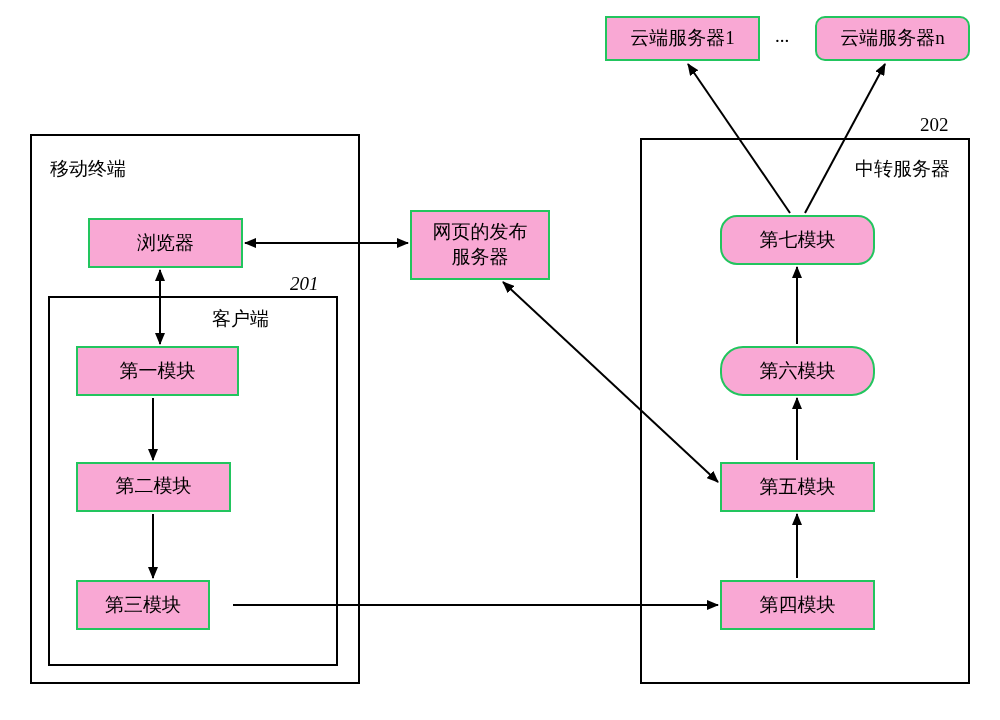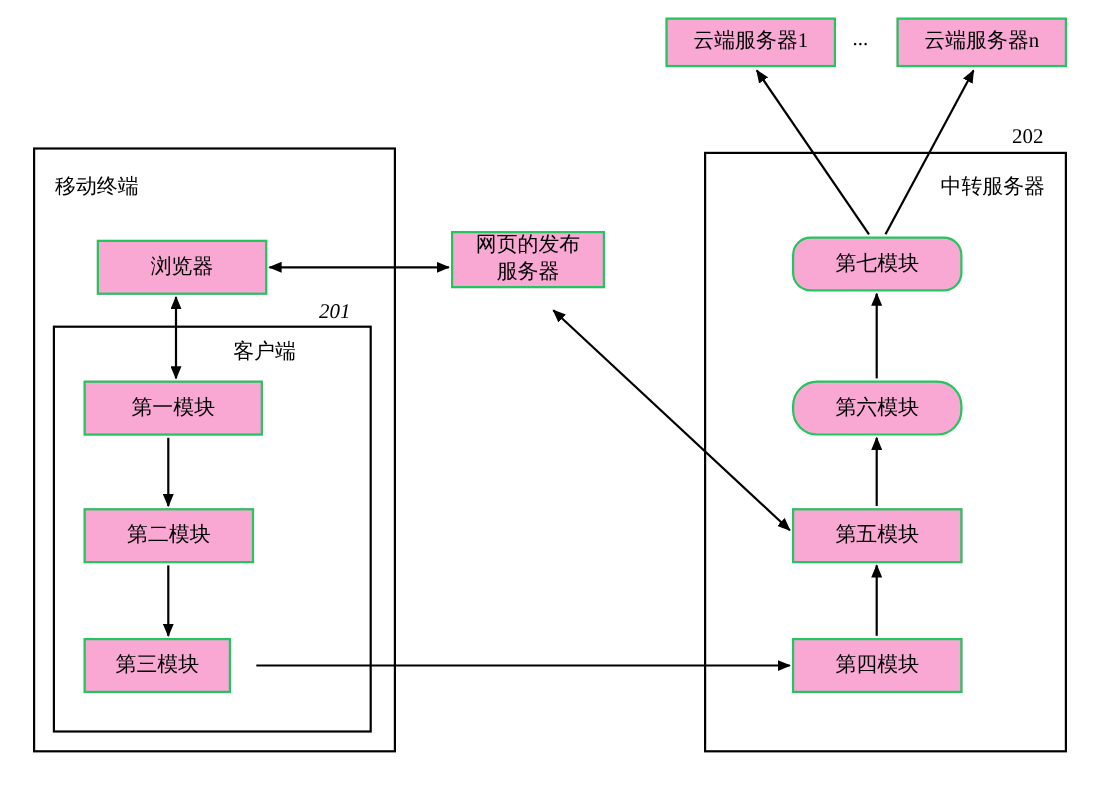--- a/index.html
+++ b/index.html
@@ -35,36 +35,36 @@
     left: 0; top: 0;
     width: 1000px; height: 720px;
     pointer-events: none;
   }
 </style>
 </head>
 <body>
 
 <div class="box" style="left:605px; top:16px; width:155px; height:45px;">云端服务器1</div>
 <div class="label" style="left:775px; top:25px;">...</div>
-<div class="box" style="left:815px; top:16px; width:155px; height:45px;">云端服务器n</div>
+<div class="box" style="left:815px; top:16px; width:155px; height:45px;border-radius:10px;">云端服务器n</div>
 
 <div class="container" style="left:30px; top:134px; width:330px; height:550px;"></div>
 <div class="label" style="left:50px; top:156px;">移动终端</div>
 
 <div class="box" style="left:88px; top:218px; width:155px; height:50px;">浏览器</div>
 
 <div class="container" style="left:48px; top:296px; width:290px; height:370px;"></div>
 <div class="label" style="left:212px; top:306px;">客户端</div>
 <div class="label" style="left:290px; top:273px;font-style:italic;">201</div>
 
 <div class="box" style="left:76px; top:346px; width:163px; height:50px;">第一模块</div>
 <div class="box" style="left:76px; top:462px; width:155px; height:50px;font-family:Liberation Mono, monospace;">第二模块</div>
 <div class="box" style="left:76px; top:580px; width:134px; height:50px;">第三模块</div>
 
-<div class="box" style="left:410px; top:210px; width:140px; height:52px; white-space:pre-line;">网页的发布
+<div class="box" style="left:410px; top:210px; width:140px; height:70px; white-space:pre-line;">网页的发布
 服务器</div>
 
 <div class="container" style="left:640px; top:138px; width:330px; height:546px;"></div>
 <div class="label" style="left:855px; top:156px;">中转服务器</div>
 <div class="label" style="left:920px; top:114px;">202</div>
 
 <div class="box" style="left:720px; top:215px; width:155px; height:50px;border-radius:17px;">第七模块</div>
 <div class="box" style="left:720px; top:346px; width:155px; height:50px;border-radius:23px;">第六模块</div>
 <div class="box" style="left:720px; top:462px; width:155px; height:50px;">第五模块</div>
 <div class="box" style="left:720px; top:580px; width:155px; height:50px;">第四模块</div>

